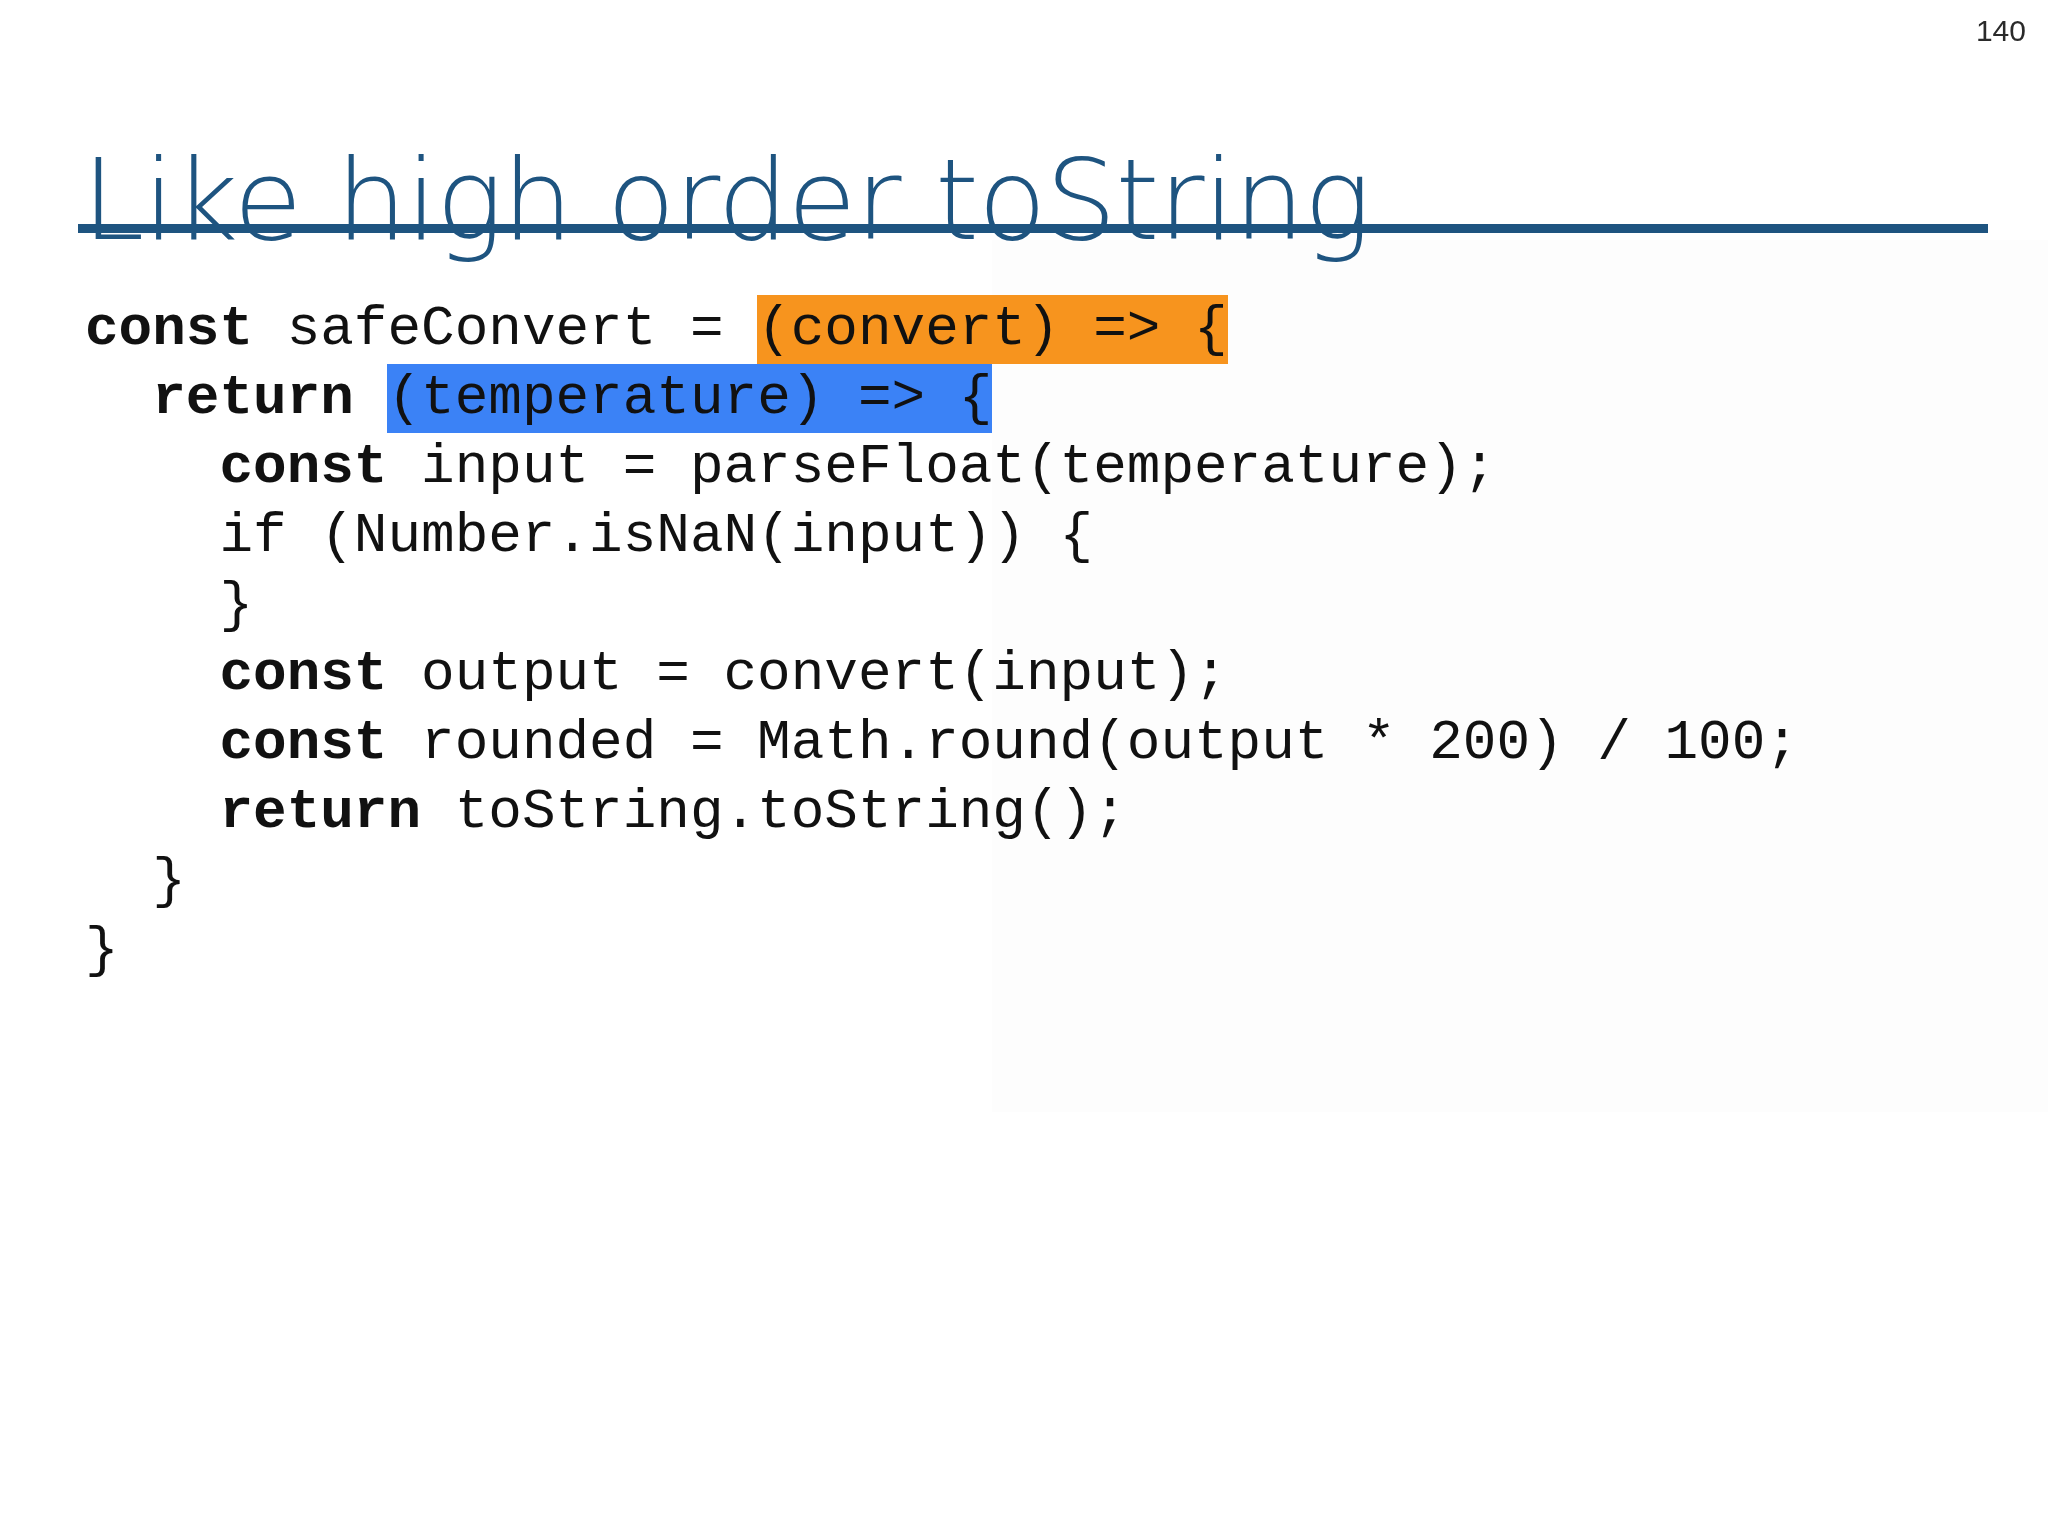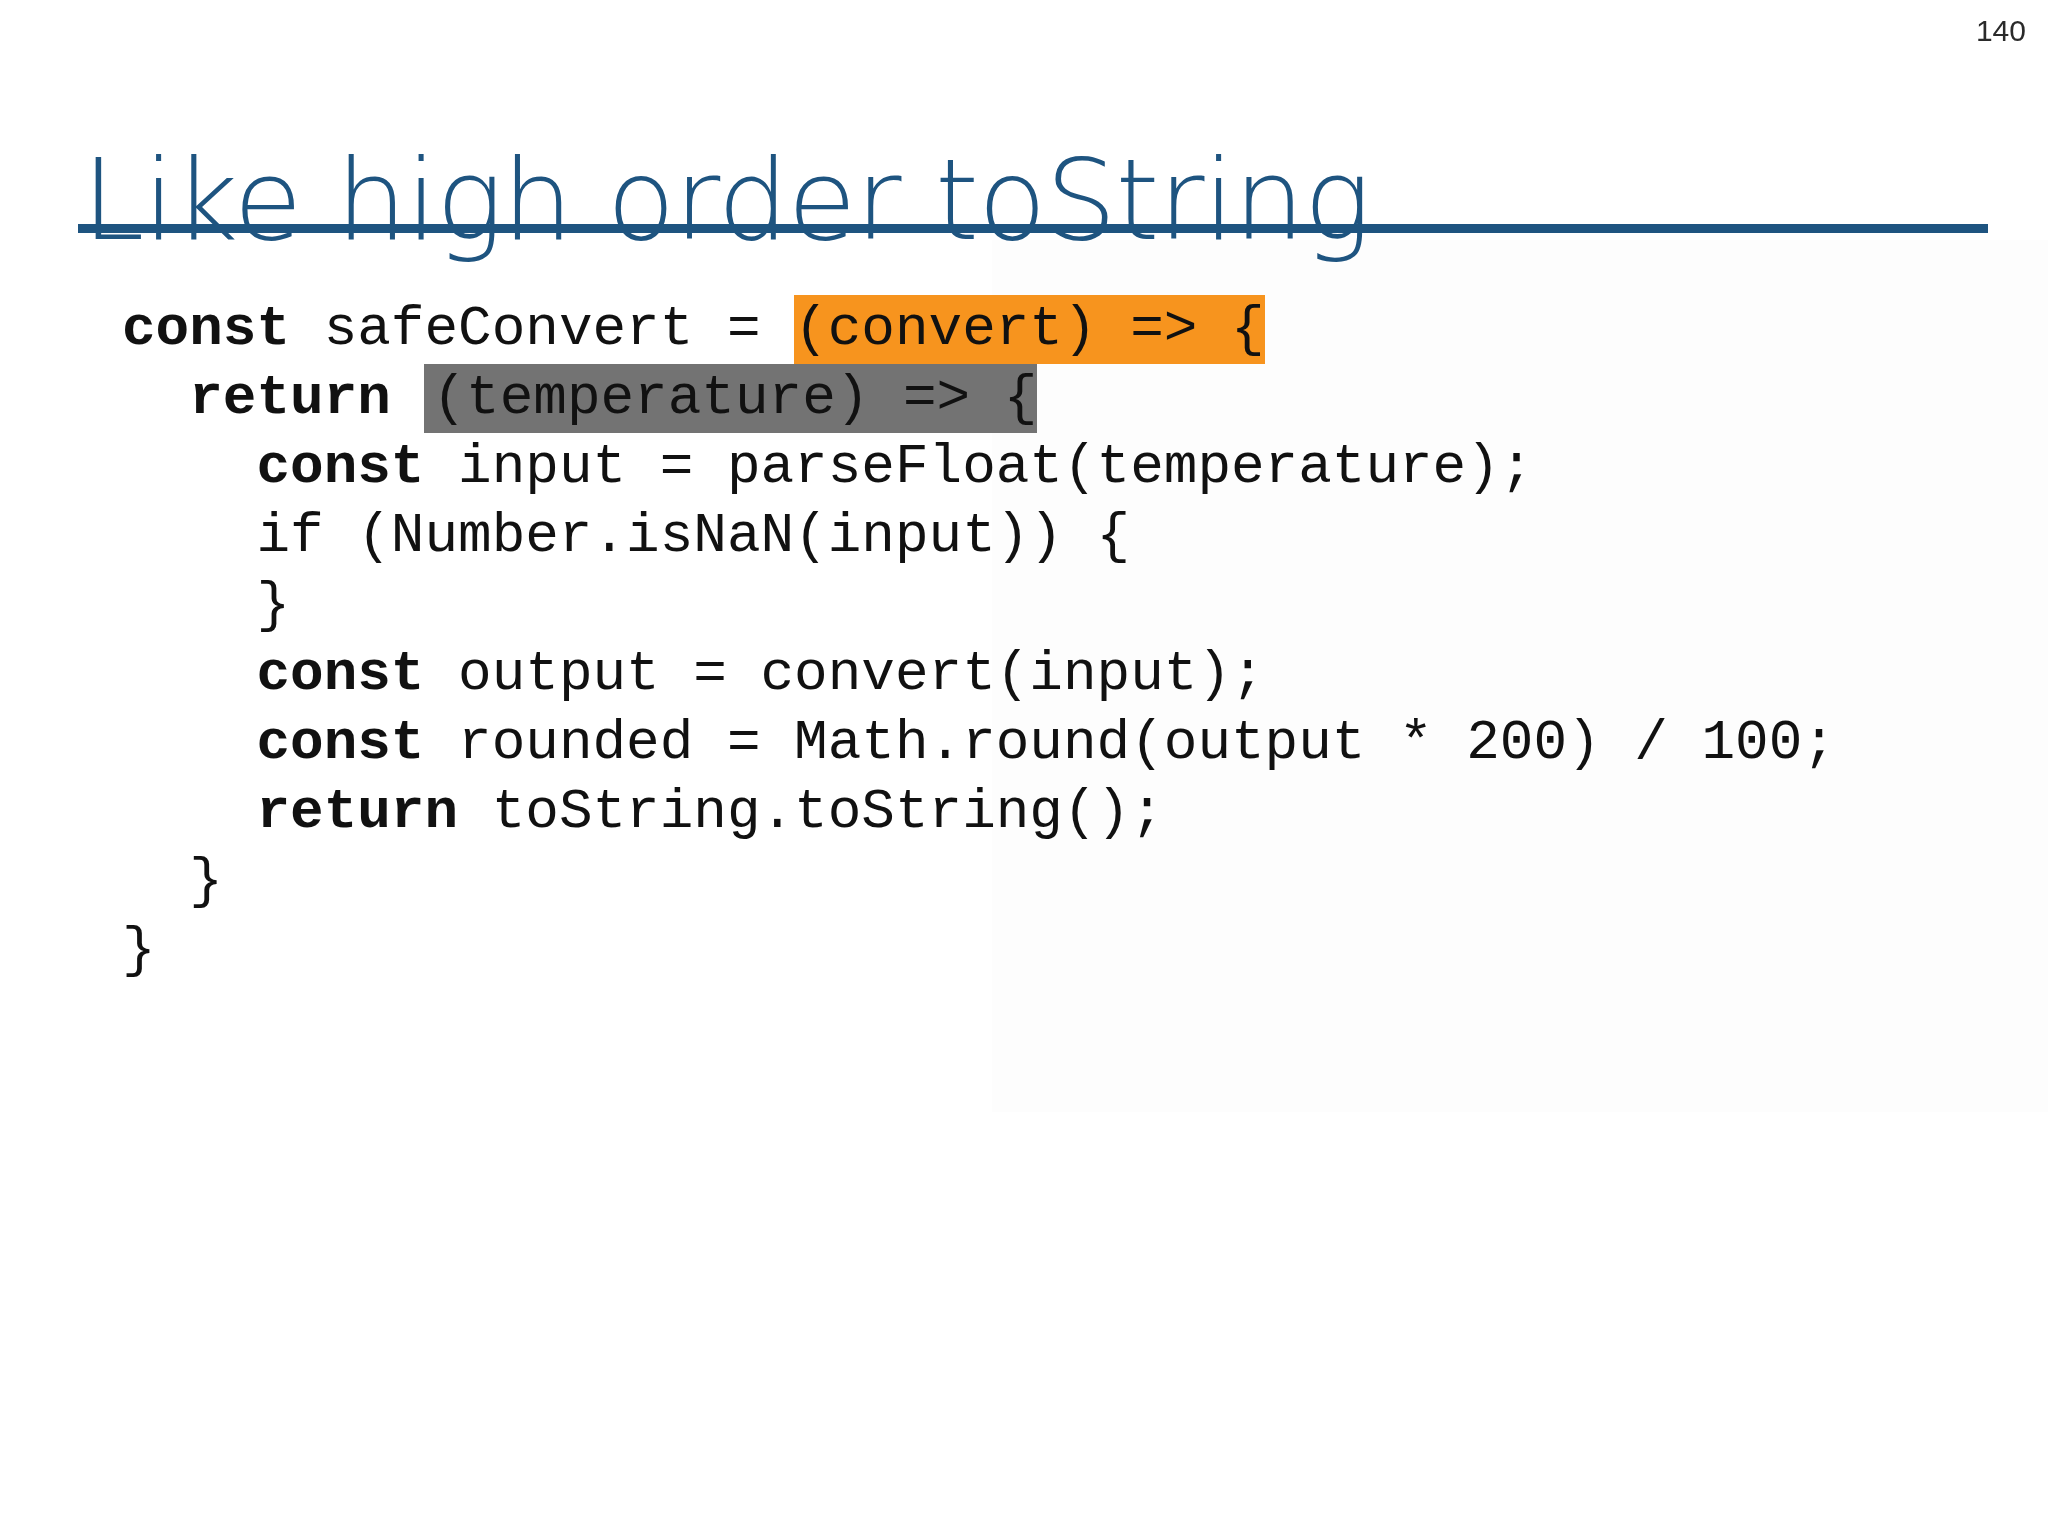--- a/index.html
+++ b/index.html
@@ -60,21 +60,20 @@
     left: 85px;
     top: 295px;
     z-index: 1;
     font-family: "Liberation Mono", "DejaVu Sans Mono", monospace;
     font-size: 56px;
     color: #111111;
   }
   .code-line {
     height: 69px;
     white-space: pre;
-    margin-left: 37px;
   }
   .code-line span {
     display: inline-block;
     height: 69px;
     line-height: 69px;
     vertical-align: top;
     white-space: pre;
   }
   .code-line span.bold {
     font-weight: bold;
@@ -87,21 +86,21 @@
   <div class="video-region"></div>
 
   <div class="page-number">140</div>
 
   <h1 class="slide-title" style="color: rgb(30, 84, 128);">Like high order toString</h1>
 
   <div class="title-underline" style="background: rgb(30, 84, 128);"></div>
 
   <div class="code-block" style="color: rgb(17, 17, 17);">
       <div class="code-line"><span class="bold">const</span><span> safeConvert = </span><span style="background: rgb(247, 148, 30);">(convert) =&gt; {</span></div>
-      <div class="code-line"><span>  </span><span class="bold">return</span><span> </span><span style="background: #737373; padding-left: 8px;">(temperature) =&gt; {</span></div>
+      <div class="code-line"><span>  </span><span class="bold">return</span><span> </span><span style="background: #3b82f6;">(temperature) =&gt; {</span></div>
       <div class="code-line"><span>    </span><span class="bold">const</span><span> input = parseFloat(temperature);</span></div>
       <div class="code-line"><span>    if (Number.isNaN(input)) {</span></div>
       <div class="code-line"><span>    }</span></div>
       <div class="code-line"><span>    </span><span class="bold">const</span><span> output = convert(input);</span></div>
       <div class="code-line"><span>    </span><span class="bold">const</span><span> rounded = Math.round(output * 200) / 100;</span></div>
       <div class="code-line"><span>    </span><span class="bold">return</span><span> toString.toString();</span></div>
       <div class="code-line"><span>  }</span></div>
       <div class="code-line"><span>}</span></div>
     </div>
 </div>

